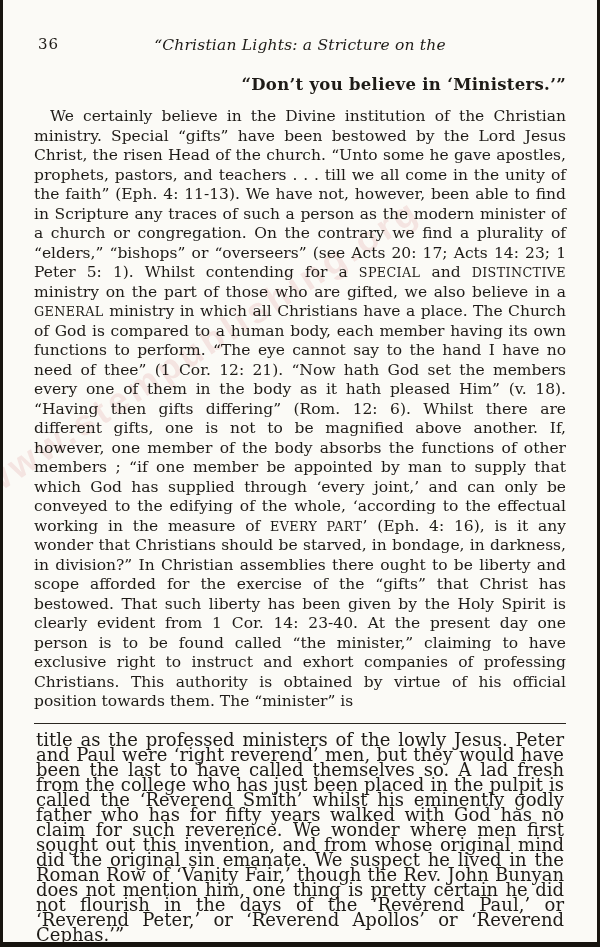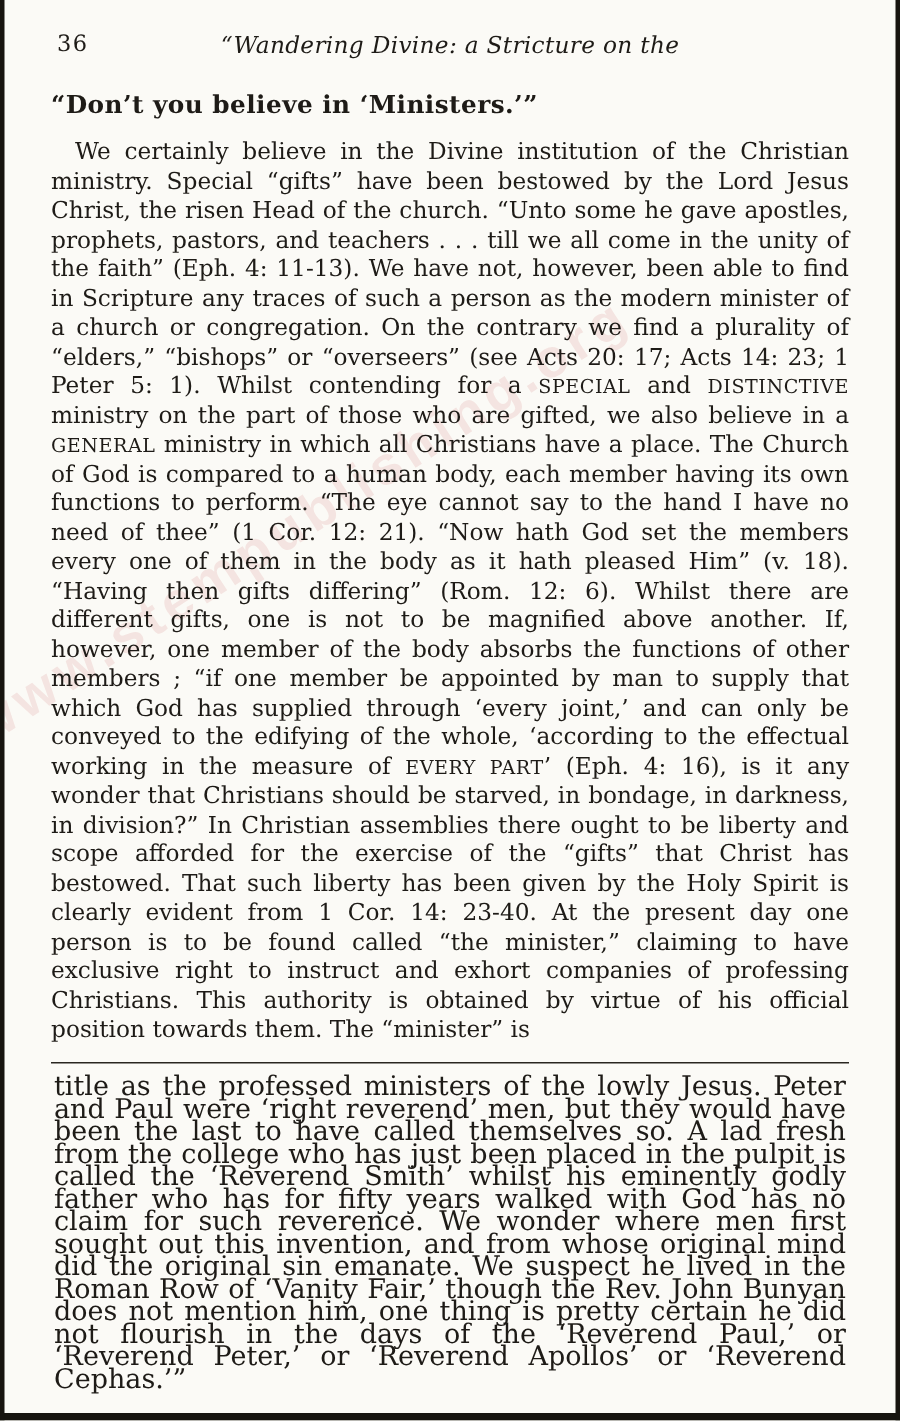--- a/index.html
+++ b/index.html
@@ -17,21 +17,21 @@
     box-sizing: border-box;
     background: #fbfaf6;
     border-left: 3px solid #17140f;
     border-right: 3px solid #17140f;
     border-bottom: 5px solid #17140f;
     overflow: hidden;
     color: #1e1b17;
   }
   .content {
     position: relative;
-    padding: 20px 31px 0 31px;
+    padding: 35px 31px 0 31px;
     z-index: 2;
   }
   .page-header {
     position: relative;
     height: 22px;
     text-align: center;
   }
   .page-number {
     position: absolute;
     left: 4px;
@@ -40,21 +40,21 @@
     font-style: normal;
     letter-spacing: 1px;
   }
   .running-title {
     font-style: italic;
     font-size: 15.5px;
     letter-spacing: 0.2px;
   }
   .section-title {
     margin: 18px 0 0 0;
-    text-align: left;
+    text-align: right;
     font-size: 16.5px;
     font-weight: bold;
     letter-spacing: 0.3px;
   }
   .body-text {
     margin: 13px 0 0 0;
     font-size: 15.5px;
     line-height: 19.5px;
     text-align: justify;
     text-indent: 16px;
@@ -106,21 +106,21 @@
 
 <div class="page">
 
   <div class="wm wm-diagonal">www.stempublishing.org</div>
   <div class="wm wm-corner">www.stempublishing.org</div>
 
   <div class="content">
 
     <header class="page-header">
       <span class="page-number">36</span>
-      <span class="running-title">“Wandering Divine: a Stricture on the</span>
+      <span class="running-title">“Christian Lights: a Stricture on the</span>
     </header>
 
     <h1 class="section-title">“Don’t you believe in ‘Ministers.’”</h1>
 
     <p class="body-text"><span>We certainly believe in the Divine institution of the Christian ministry.  Special “gifts” have been bestowed by the Lord Jesus Christ, the risen Head of the church.  “Unto </span><span class="it">some</span><span> he gave apostles, prophets, pastors, and teachers  .  .  .  till we all come in the unity of the faith” (Eph. 4: 11-13).  We have not, however, been able to find in Scripture any traces of such a person as the modern minister of a church or congregation.  On the contrary we find a plurality of “elders,” “bishops” or “overseers” (see Acts 20: 17; Acts 14: 23; 1 Peter 5: 1).  Whilst contending for a </span><span class="sc">SPECIAL</span><span> and </span><span class="sc">DISTINCTIVE</span><span> </span><span class="it">ministry on the part of those who are gifted</span><span>, we also believe in a </span><span class="sc">GENERAL</span><span> </span><span class="it">ministry in which all Christians have a place</span><span>.  The Church of God is compared to a human body, each member having its own functions to perform.  “The eye cannot say to the hand I have no need of thee” (1 Cor. 12: 21).  “Now hath God set the members every one of them in the body </span><span class="it">as it hath pleased Him</span><span>” (v. 18).  “Having then gifts </span><span class="it">differing</span><span>” (Rom. 12: 6).  Whilst there are different gifts, one is not to be magnified above another.  If, however, one member of the body absorbs the functions of other members ; “if one member be appointed by man to supply that which God has supplied through ‘every joint,’ and can only be conveyed to the edifying of the whole, ‘according to the </span><span class="it">effectual working in the measure of </span><span class="sc">EVERY PART</span><span>’ (Eph. 4: 16), is it any wonder that Christians should be starved, in bondage, in darkness, in division?”  In Christian assemblies there ought to be liberty and scope afforded for the exercise of the “gifts” that Christ has bestowed.  That such liberty has been given by </span><span class="it">the Holy Spirit</span><span> is clearly evident from 1 Cor. 14: 23-40.  At the present day one person is to be found called “</span><span class="it">the minister</span><span>,” claiming to have exclusive right to instruct and exhort companies of professing Christians.  This authority is obtained by virtue of his </span><span class="it">official position</span><span> towards them.  The “minister” is</span></p>
 
     <div class="footnote-divider"></div>
 
     <p class="footnote">title as the professed ministers of the lowly Jesus.  Peter and Paul were ‘right reverend’ men, but they would have been the last to have called themselves so.  A lad fresh from the college who has just been placed in the pulpit is called the ‘Reverend Smith’ whilst his eminently godly father who has for fifty years walked with God has no claim for such reverence.  We wonder where men first sought out this invention, and from whose original mind did the original sin emanate.  We suspect he lived in the Roman Row of ‘Vanity Fair,’ though the Rev. John Bunyan does not mention him, one thing is pretty certain he did not flourish in the days of the ‘Reverend Paul,’ or ‘Reverend Peter,’ or ‘Reverend Apollos’ or ‘Reverend Cephas.’”</p>
 

